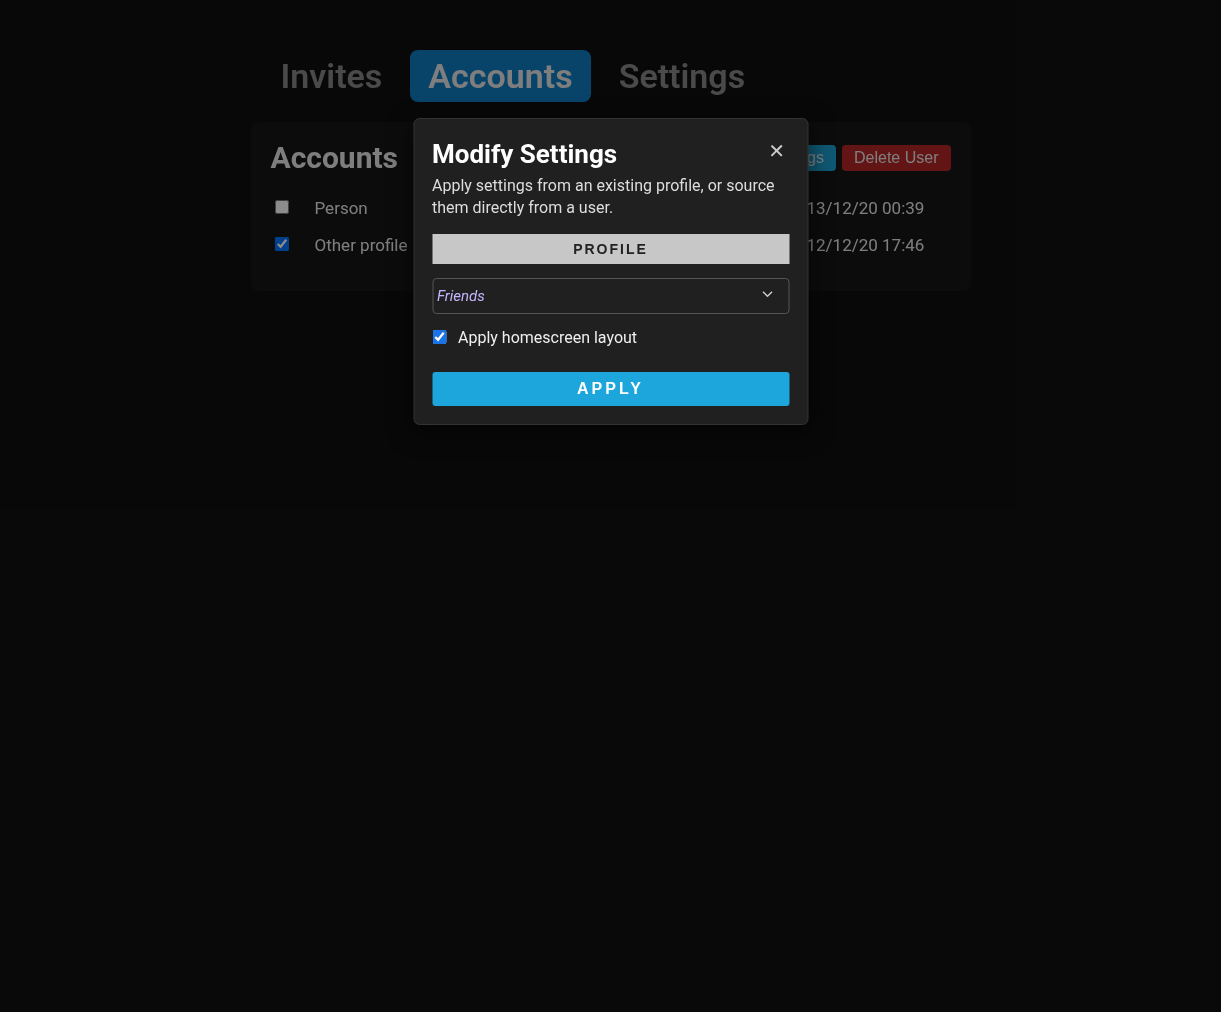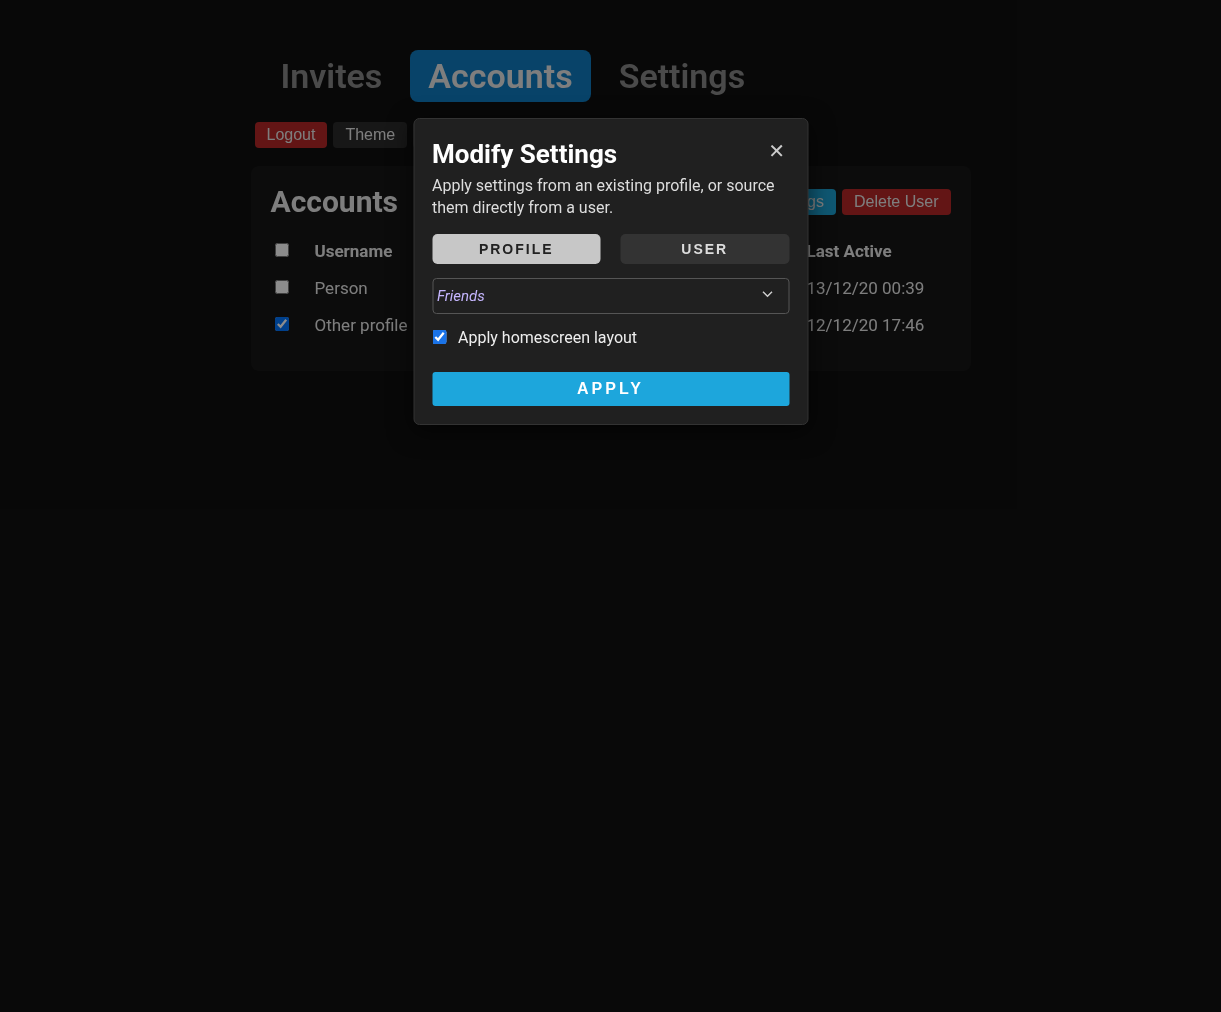--- a/index.html
+++ b/index.html
@@ -144,21 +144,21 @@
   }
   .toggle-group {
     display: flex;
     gap: 20px;
     margin-bottom: 14px;
   }
   .toggle-btn {
     flex: 1;
     text-align: center;
     padding: 7px 0;
-    border-radius: 5px;
+    border-radius: 0;
     font-size: 14px;
     letter-spacing: 2px;
     font-weight: 600;
     cursor: pointer;
     background: #333;
     color: #ddd;
     border: none;
   }
   .toggle-btn.active {
     background: #c7c7c7;
@@ -210,42 +210,31 @@
 <body>
 
 <div class="container">
 
   <div class="tabs">
     <div class="tab">Invites</div>
     <div class="tab active">Accounts</div>
     <div class="tab">Settings</div>
   </div>
 
-  <div class="toolbar">
-    <button class="btn danger">Logout</button>
-    <button class="btn">Theme</button>
-    <button class="btn">T</button>
-  </div>
 
   <div class="panel">
     <div class="panel-header">
       <div class="panel-title">Accounts</div>
       <div class="panel-actions">
         <button class="btn info">Modify Settings</button>
         <button class="btn danger">Delete User</button>
       </div>
     </div>
 
     <div class="table">
-      <div class="row header">
-        <div><input type="checkbox" class="cb" style=""></div>
-        <div>Username</div>
-        <div></div>
-        <div>Last Active</div>
-      </div>
 
       <div class="row">
         <div><input type="checkbox" class="cb" style=""></div>
         <div>Person</div>
         <div><span class="badge">A</span></div>
         <div>13/12/20 00:39</div>
       </div>
 
       <div class="row">
         <div><input type="checkbox" class="cb" checked="" style=""></div>
@@ -261,21 +250,20 @@
 
 <div class="modal">
   <div class="modal-header">
     <div class="modal-title">Modify Settings</div>
     <div class="close-icon">✕</div>
   </div>
   <div class="modal-desc">Apply settings from an existing profile, or source them directly from a user.</div>
 
   <div class="toggle-group">
     <button class="toggle-btn active">PROFILE</button>
-    <button class="toggle-btn">USER</button>
   </div>
 
   <div class="select">
     <span>Friends</span>
     <span class="chevron">
       <svg viewBox="0 0 24 24">
           <polyline points="6 9 12 15 18 9"></polyline>
         </svg>
     </span>
   </div>

